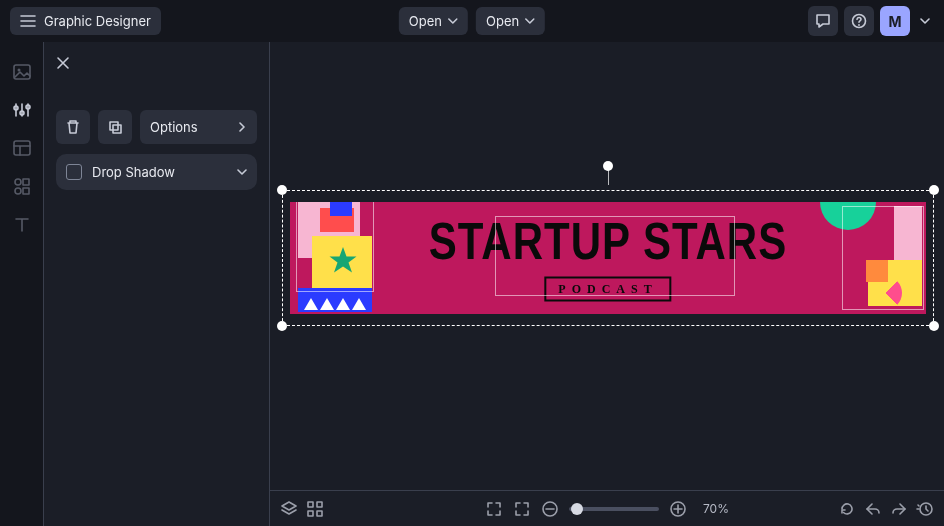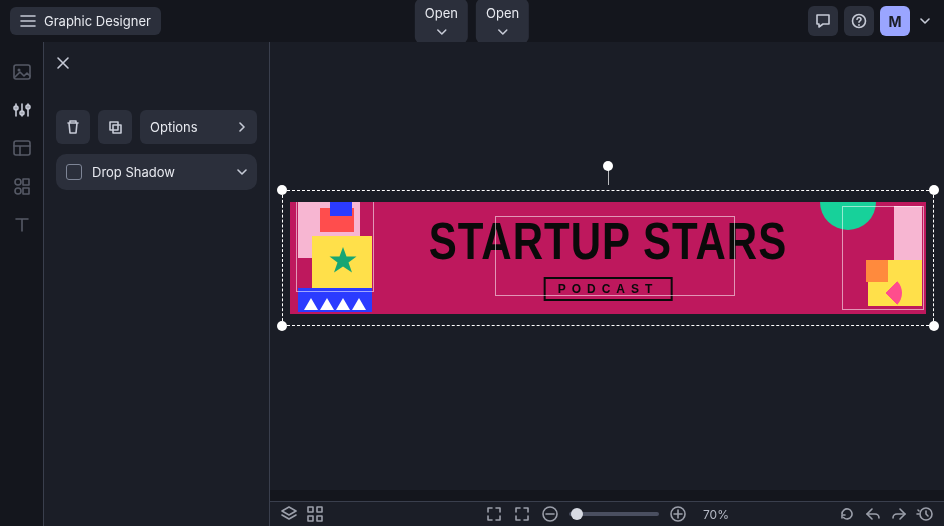--- a/index.html
+++ b/index.html
@@ -31,21 +31,21 @@
   .topbar{
     position:absolute;left:0;right:0;top:0;height:42px;
     display:flex;align-items:center;padding:0 10px;
     background:var(--bg-0);
   }
   .tb-group-left{display:flex;align-items:flex-start;gap:10px;}
   .btn{
     display:inline-flex;align-items:center;gap:6px;
     background:var(--btn);border-radius:6px;
     padding:6px 10px;color:var(--text);
-    cursor:pointer;user-select:none;font-size:13px;flex-direction:column;
+    cursor:pointer;user-select:none;font-size:13px;
   }
   .btn.icon-only{padding:6px;width:30px;height:30px;justify-content:center;}
   .title-pill{display:inline-flex;align-items:center;gap:8px;background:var(--btn);border-radius:6px;padding:6px 10px;}
   .tb-center{position:absolute;left:50%;top:0;height:42px;transform:translateX(-50%);display:flex;align-items:center;gap:8px;}
   .tb-right{margin-left:auto;display:flex;align-items:center;gap:6px;}
   .avatar{width:30px;height:30px;border-radius:6px;background:var(--avatar-bg);color:#1a1d26;display:flex;align-items:center;justify-content:center;font-weight:700;font-size:14px;}
   .chev{width:10px;height:10px;}
 
   
   .toolstrip{
@@ -107,42 +107,42 @@
     position:absolute;left:50%;top:40%;transform:translate(-50%,-50%);
     font-family:"Arial Narrow","Impact",sans-serif;
     font-weight:900;letter-spacing:1px;
     font-size:42px;color:#0a0a0a;
     transform-origin:center;
     white-space:nowrap;
     scale:1 1.25;
   }
   .bn-sub{
     position:absolute;left:50%;top:78%;transform:translate(-50%,-50%);
-    font-family:Liberation Sans, sans-serif;font-size:12px;letter-spacing:6px;color:#0a0a0a;
+    font-family:Liberation Serif, serif;font-size:12px;letter-spacing:6px;color:#0a0a0a;
     border:2px solid #0a0a0a;padding:3px 12px;font-weight:700;
   }
   
   .dec{position:absolute;}
   .pink1{left:8px;top:0;width:62px;height:56px;background:#f7b6d2;}
   .reds{left:30px;top:6px;width:34px;height:24px;background:#ff4d4d;}
   .blues{left:40px;top:0px;width:22px;height:14px;background:#2b3bff;}
   .yellow1{left:22px;top:34px;width:60px;height:52px;background:#ffe04a;}
   .star{left:38px;top:44px;}
   .triband{left:8px;top:86px;width:74px;height:24px;background:#2b3bff;display:flex;align-items:flex-end;justify-content:center;gap:2px;padding-bottom:2px;}
   .tri{width:0;height:0;border-left:7px solid transparent;border-right:7px solid transparent;border-bottom:12px solid #fff;}
   
   .semi{right:50px;top:0;width:56px;height:28px;border-radius:0 0 56px 56px;background:#17d19a;}
   .pink2{right:4px;top:4px;width:28px;height:54px;background:#f7b6d2;}
   .yellow2{right:4px;top:58px;width:54px;height:46px;background:#ffe04a;}
   .orange{right:38px;top:58px;width:22px;height:22px;background:#ff8a3d;}
   .arc{right:24px;top:74px;width:34px;height:34px;border-radius:50%;background:conic-gradient(#ff4d8d 0 90deg, transparent 90deg 360deg);transform:rotate(45deg);}
 
   
   .bottombar{
-    position:absolute;left:270px;right:0;bottom:0;height:25px;
+    position:absolute;left:270px;right:0;bottom:0;height:36px;
     background:var(--bg-1);border-top:1px solid var(--line);
     display:flex;align-items:center;padding:0 10px;gap:9px;
   }
   .bb-left{display:flex;align-items:center;gap:8px;}
   .bb-center{position:absolute;left:50%;transform:translateX(-50%);display:flex;align-items:center;gap:10px;}
   .bb-right{margin-left:auto;display:flex;align-items:center;gap:8px;}
   .ic{opacity:.75;cursor:pointer;display:flex;}
   .zoom-track{width:90px;height:4px;background:#4a4f60;border-radius:2px;position:relative;}
   .zoom-thumb{position:absolute;left:8px;top:50%;transform:translate(-50%,-50%);width:12px;height:12px;border-radius:50%;background:#d7dae3;}
   .zoom-label{font-size:12px;color:var(--text-dim);margin-left:6px;}

